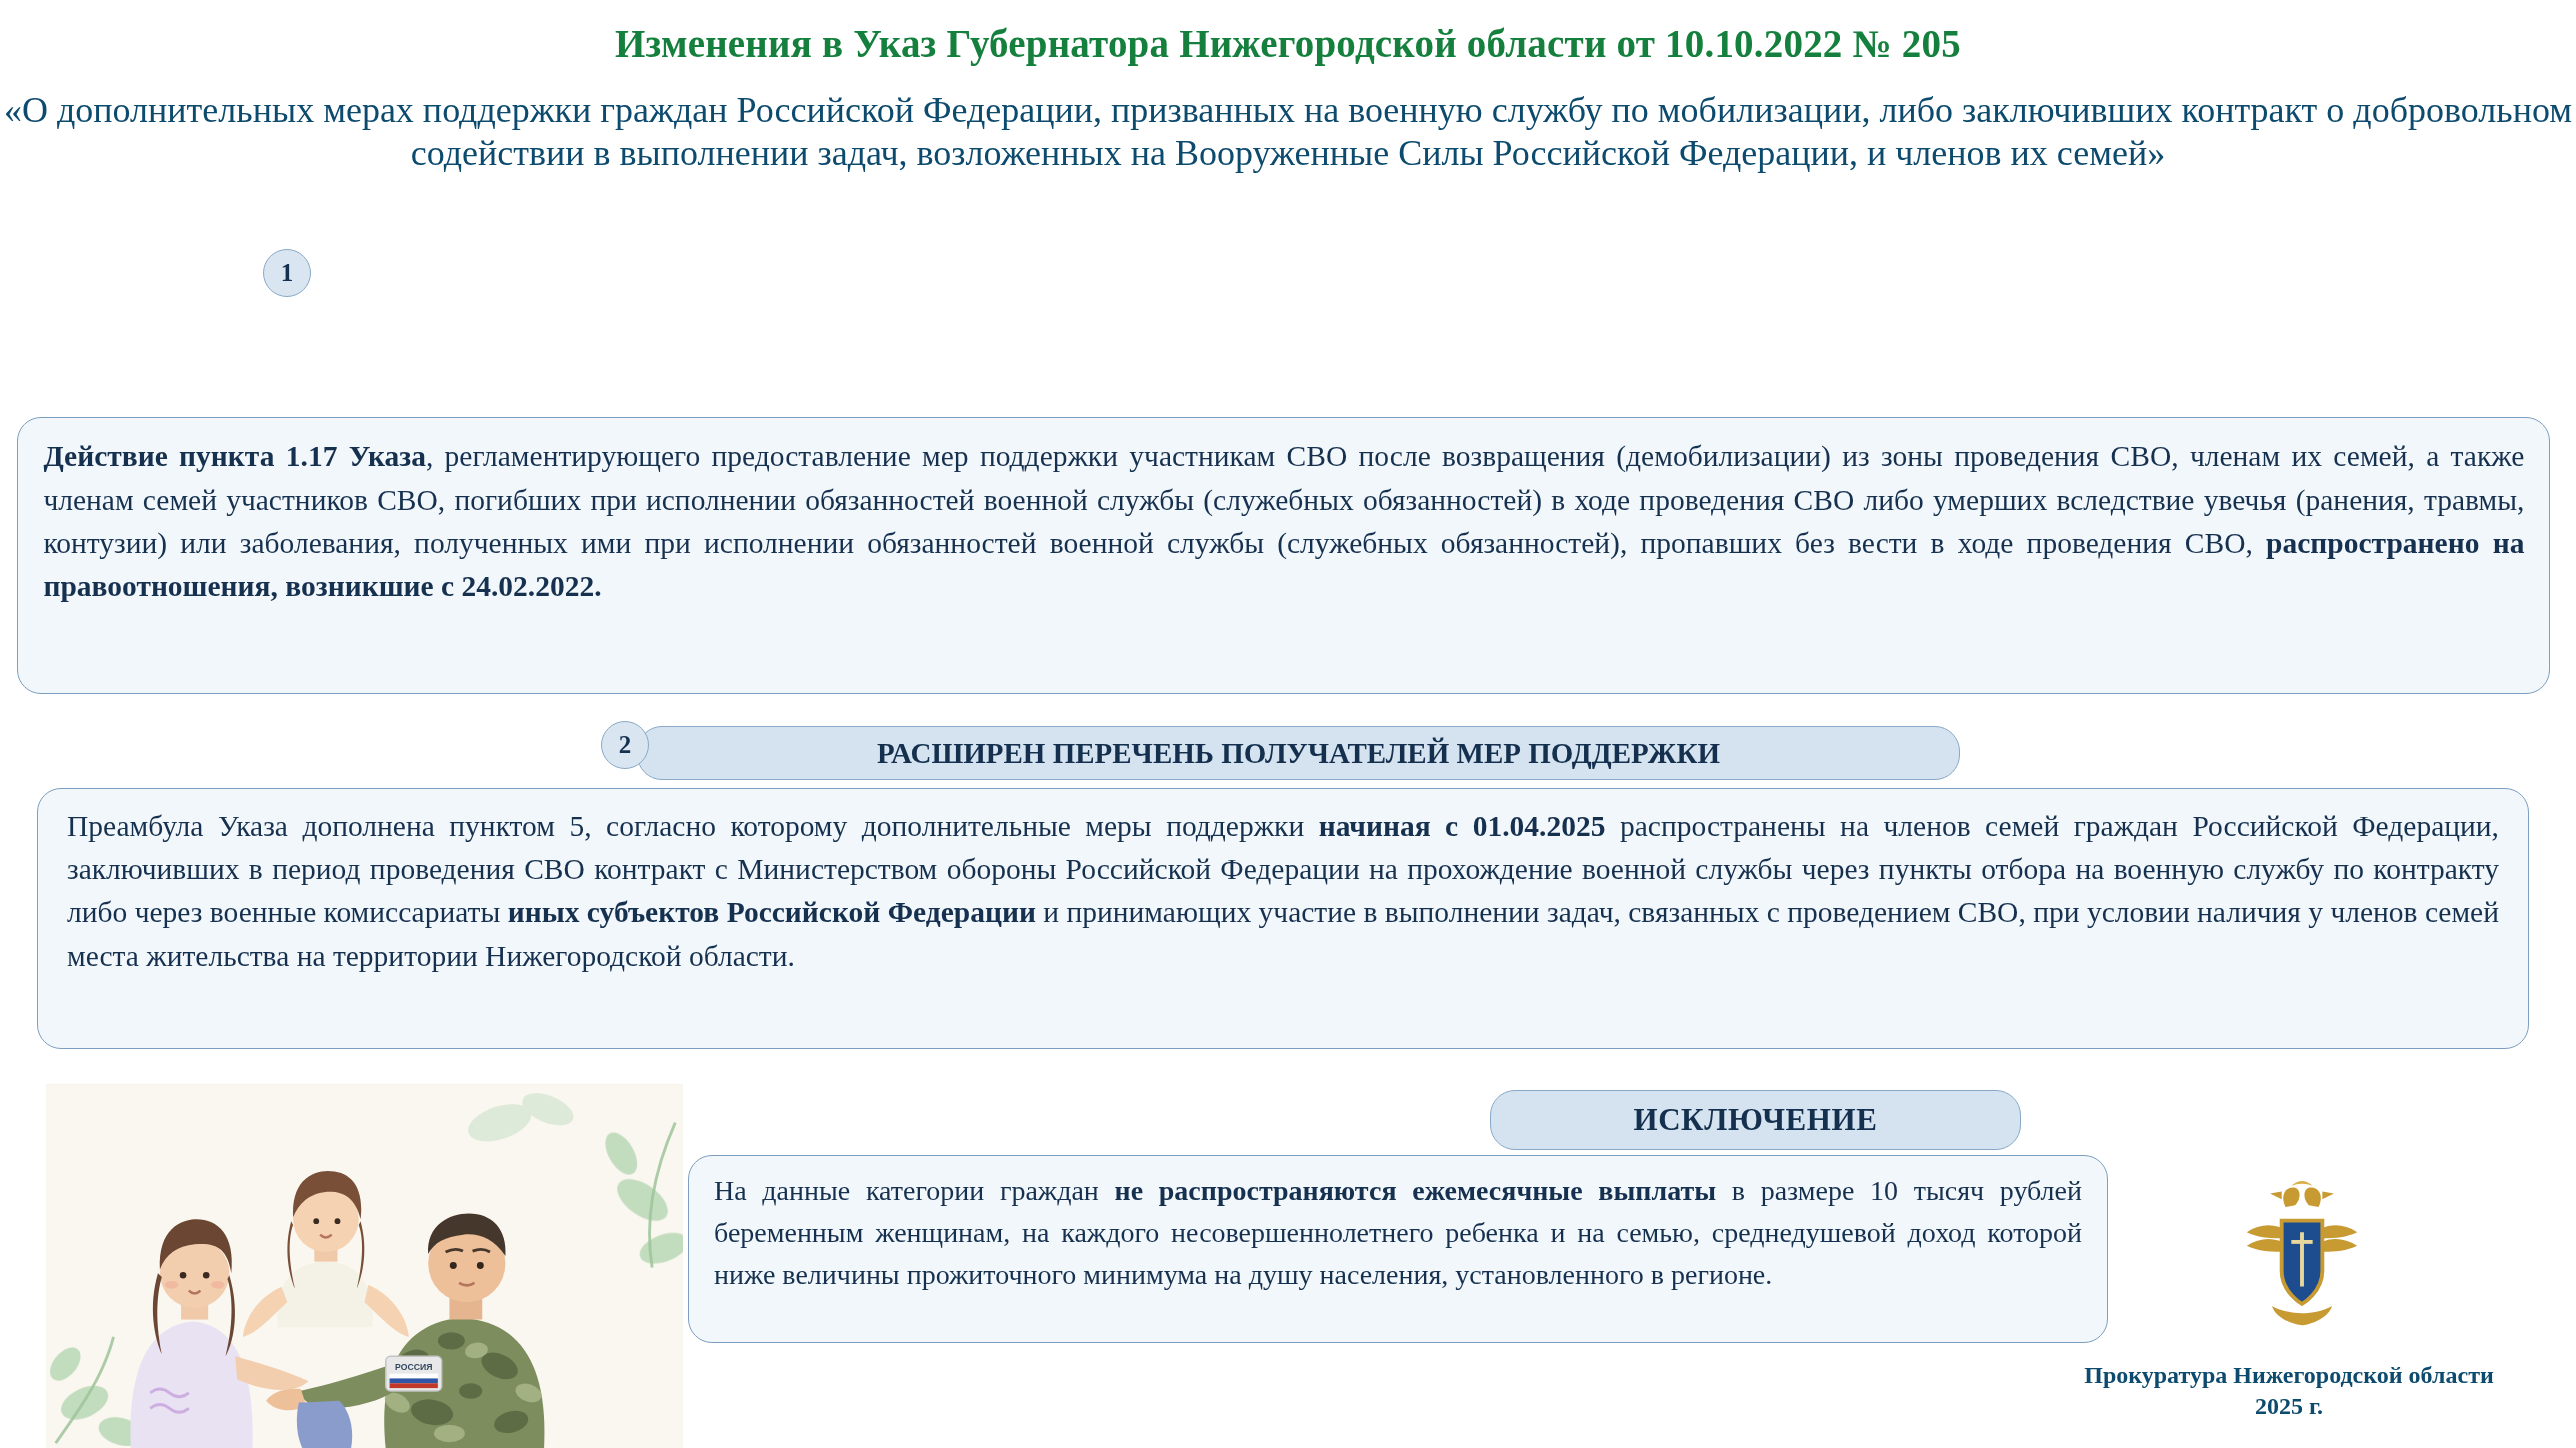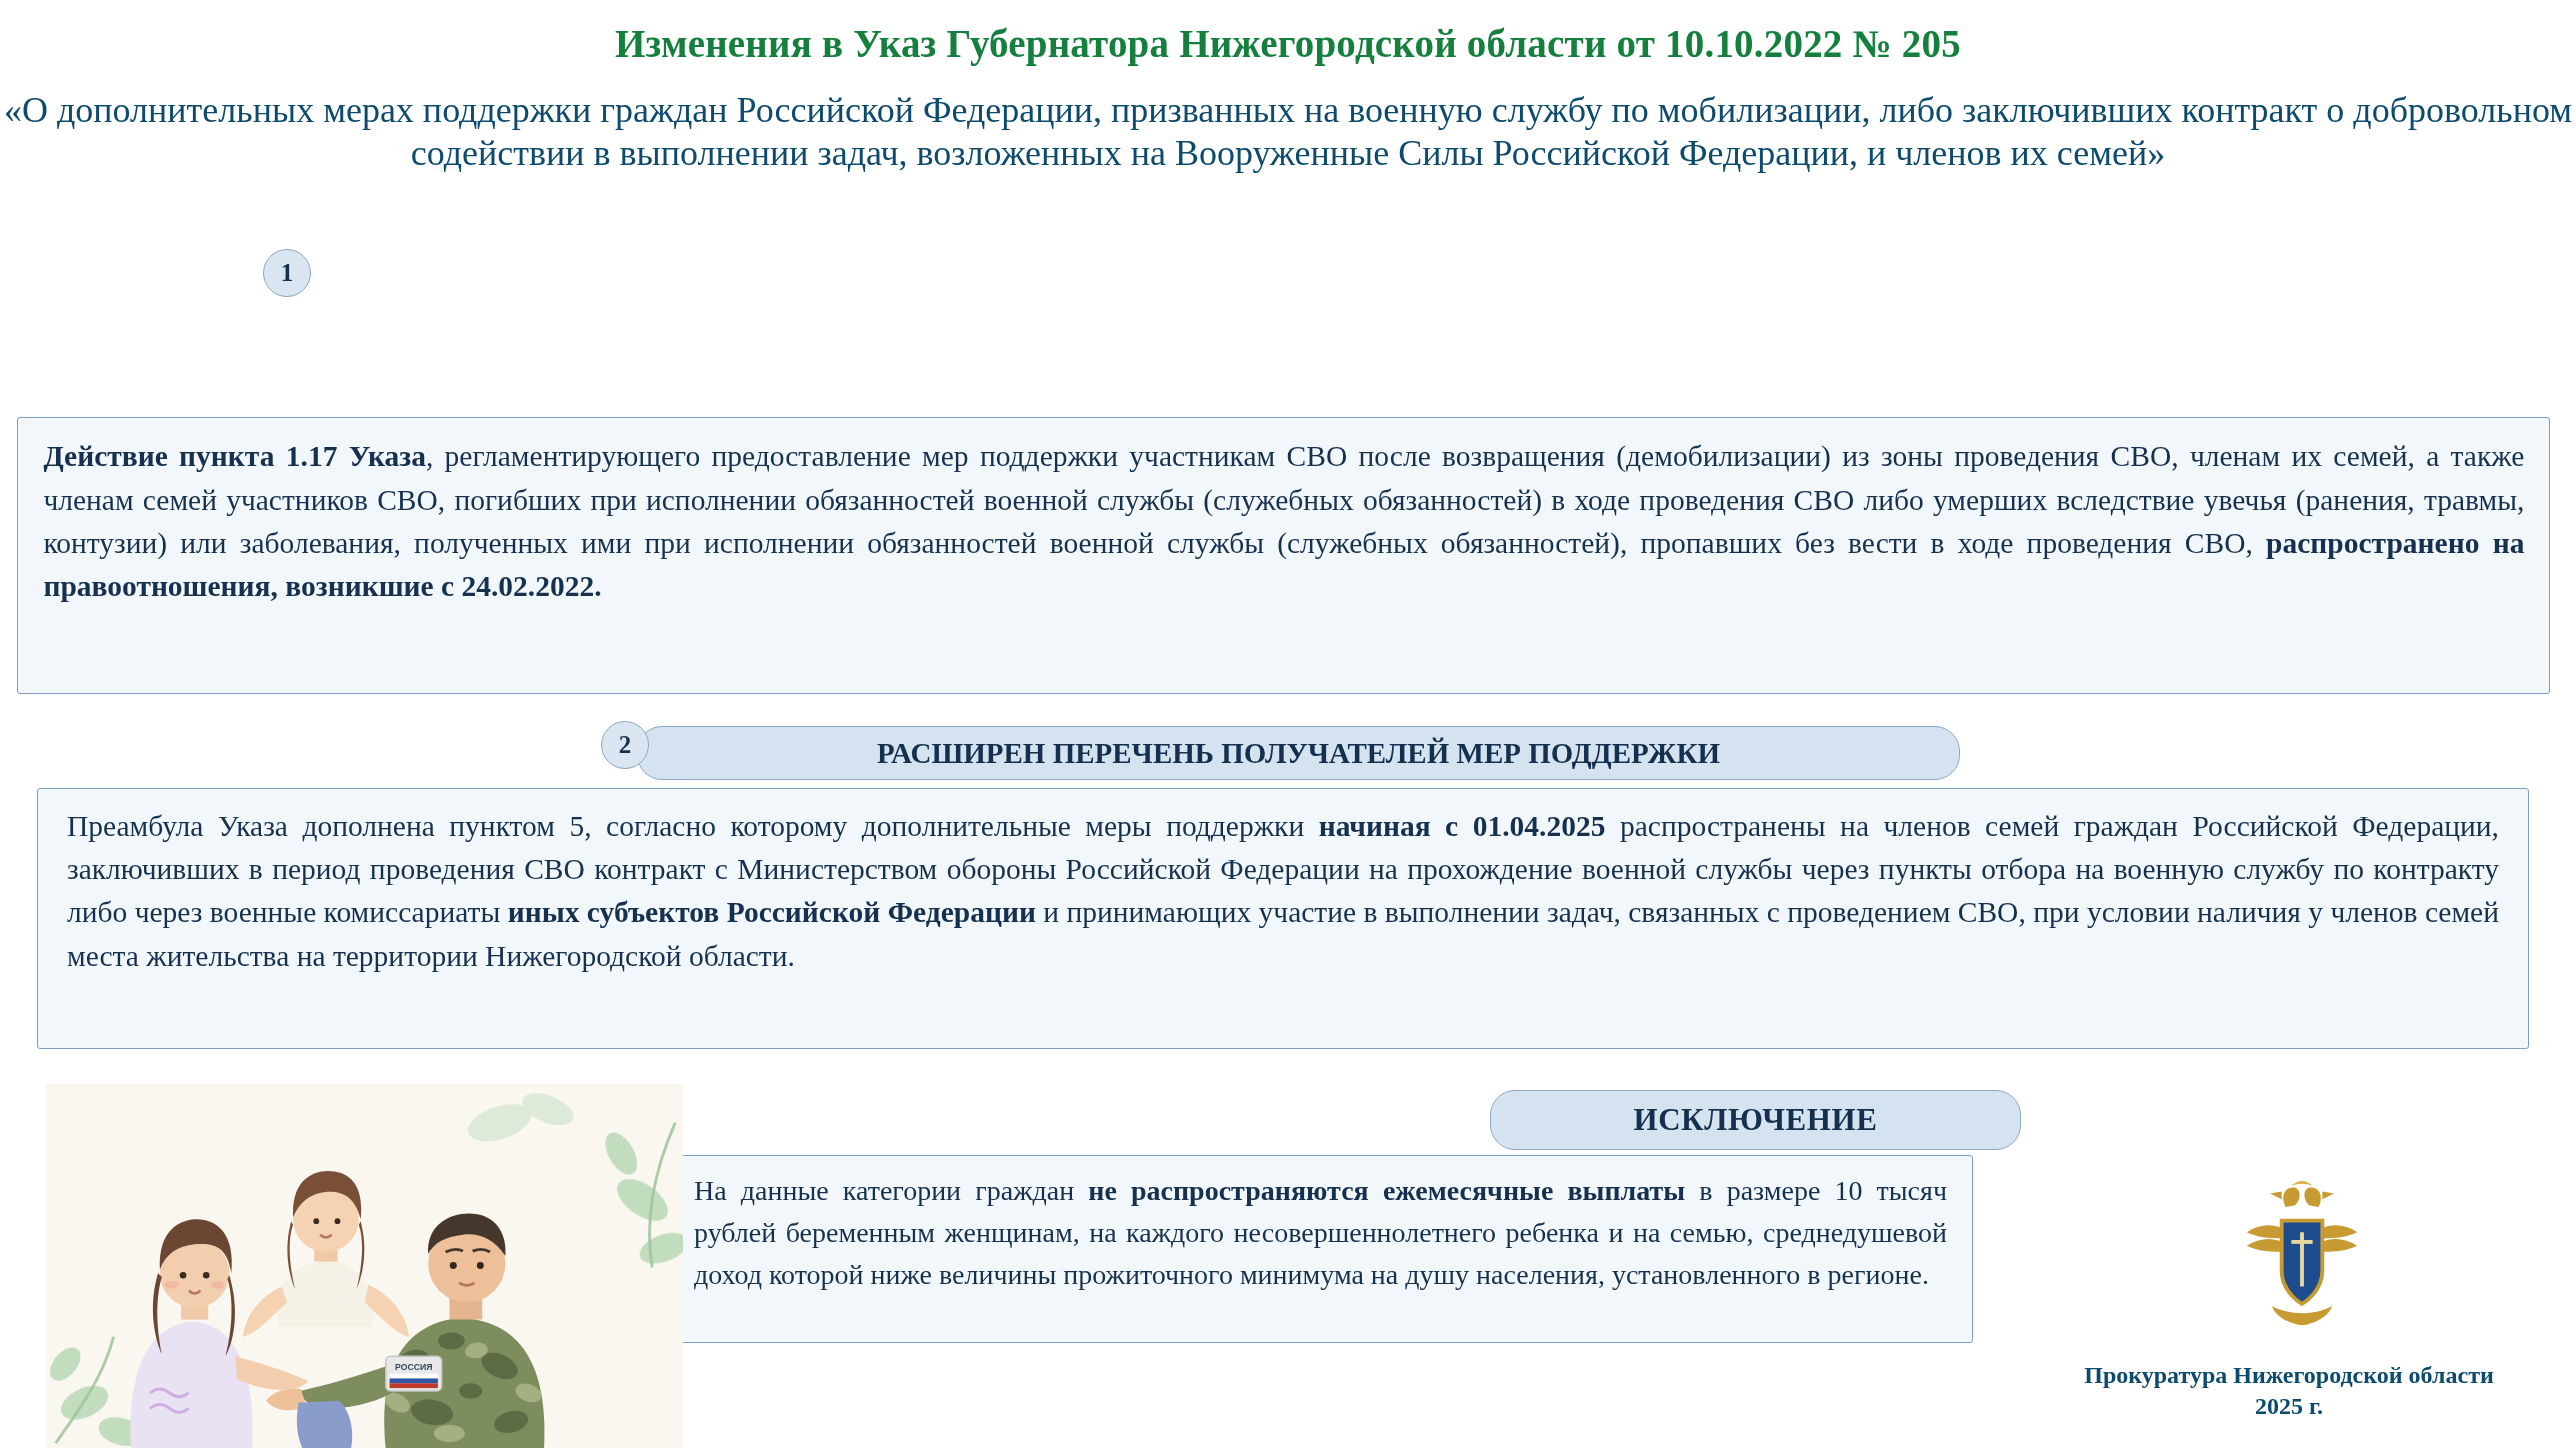--- a/index.html
+++ b/index.html
@@ -40,21 +40,21 @@
     font-size: 36px;
     color: #0c4a6e;
     line-height: 1.2;
     margin-top: 22px;
   }
 
   
   .box {
     box-sizing: border-box;
     border: 1.9px solid #7c9ec0;
-    border-radius: 3px;
+    border-radius: 24px;
     background: #f2f7fb;
   }
   .hdr-box {
     box-sizing: border-box;
     border: 1.9px solid #8aa9c6;
     border-radius: 25px;
     background: #d4e3ef;
     display: flex;
     align-items: center;
     justify-content: center;
@@ -131,23 +131,23 @@
     position: absolute;
     left: 1490px;
     top: 1090px;
     width: 531px;
     height: 60px;
     font-size: 31px;
     letter-spacing: 0.6px;
   }
   #exc-body {
     position: absolute;
-    left: 668px;
+    left: 688px;
     top: 1155px;
-    width: 1305px;
+    width: 1420px;
     height: 188px;
     padding: 13.5px 25px 9.7px 25px;
     font-size: 28px;
     line-height: 1.5;
     text-align: justify;
   }
 
   
   #illustration {
     position: absolute;

